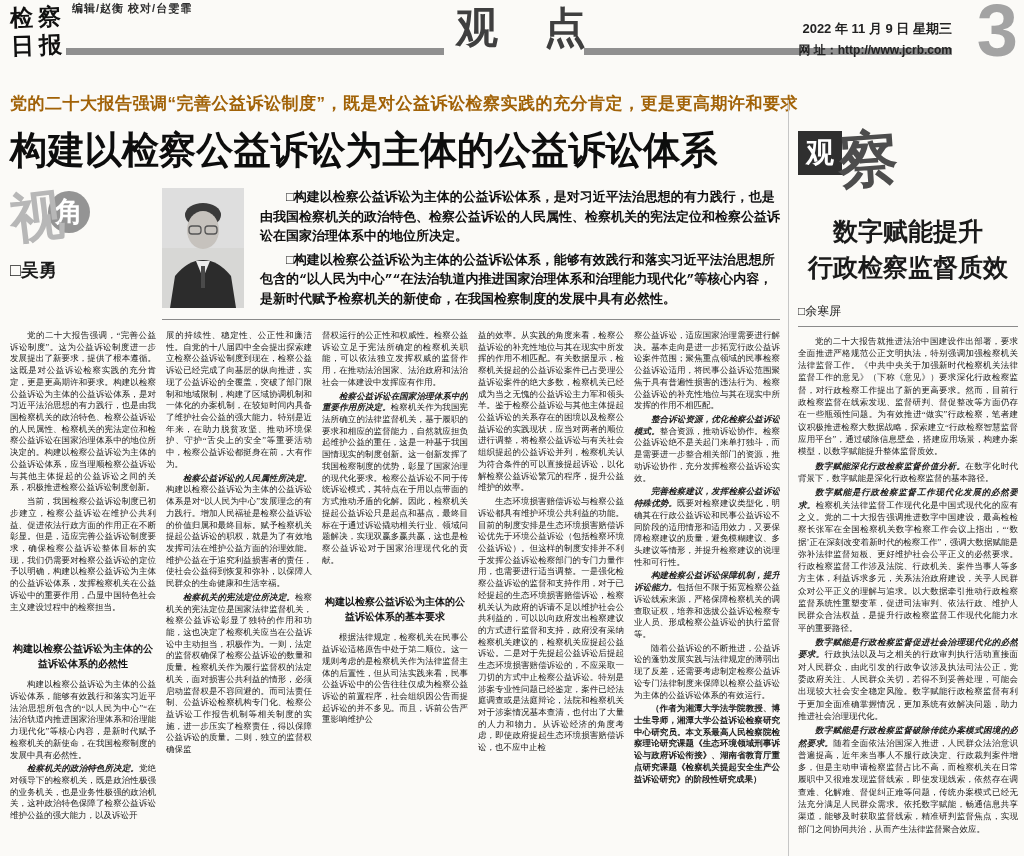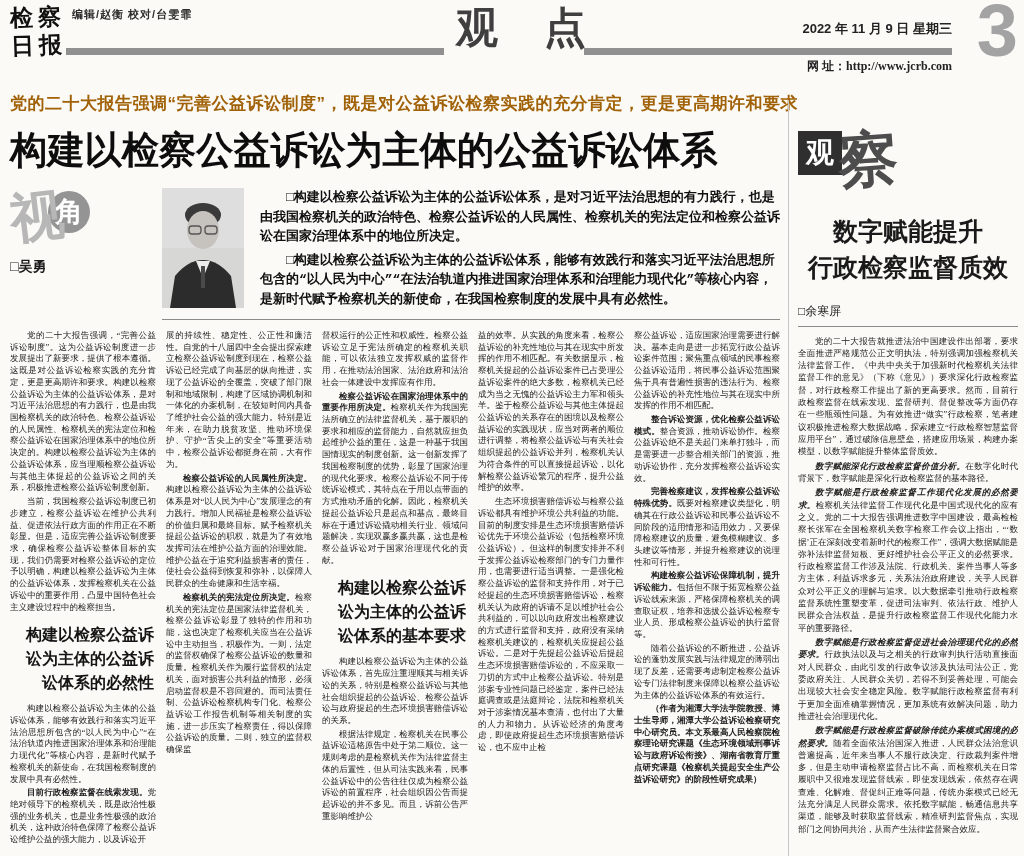--- a/index.html
+++ b/index.html
@@ -6,64 +6,64 @@
     background:#fbfaf7;color:#1b1b1b;
     font-family:"Liberation Serif","DejaVu Serif",serif;}
   .page{position:relative;width:1024px;height:856px;}
 
   
   .masthead{position:absolute;left:0;top:0;width:1024px;height:64px;}
   .seal{position:absolute;left:8px;top:4px;width:56px;height:56px;
     display:grid;grid-template-columns:28px 28px;grid-template-rows:28px 28px;
     transform:rotate(-2deg);}
   .seal span{font-weight:900;font-size:23px;line-height:28px;text-align:center;color:#101010;}
-  .mh-info{position:absolute;left:72px;top:7px;font-family:"Liberation Sans","DejaVu Sans",sans-serif;}
+  .mh-info{position:absolute;left:72px;top:1px;font-family:"Liberation Sans","DejaVu Sans",sans-serif;}
   .mh-info .l1{font-size:11px;font-weight:700;color:#2e2e2e;letter-spacing:1px;}
   .mh-info .l2{font-size:11.5px;font-weight:700;color:#1f1f1f;margin-top:6px;letter-spacing:.5px;}
   .bar{position:absolute;height:7px;background:#909090;top:48px;}
   .bar.left{left:66px;width:378px;}
   .bar.right{left:584px;width:368px;}
   .section-title{position:absolute;left:456px;top:0px;width:130px;
     font-family:"Liberation Sans","DejaVu Sans",sans-serif;
     font-size:42px;font-weight:900;color:#3f3f3f;display:flex;justify-content:space-between;}
   .mh-date{position:absolute;right:72px;top:20px;text-align:right;
     font-family:"Liberation Sans","DejaVu Sans",sans-serif;}
   .mh-date .l1{font-size:13px;font-weight:700;color:#222;}
-  .mh-date .l2{font-size:12px;font-weight:700;color:#222;margin-top:20px;font-family:Liberation Serif, serif;}
+  .mh-date .l2{font-size:12px;font-weight:700;color:#222;margin-top:4px;}
   .pageno{position:absolute;right:6px;top:-12px;font-size:74px;font-weight:900;
     color:#a3a3a3;font-family:"Liberation Sans","DejaVu Sans",sans-serif;}
 
   
   .main{position:absolute;left:10px;top:92px;width:770px;}
   .kicker{font-family:"Liberation Sans","DejaVu Sans",sans-serif;
     font-size:17px;font-weight:700;color:#a16207;letter-spacing:.5px;white-space:nowrap;}
   .headline{font-size:38px;font-weight:900;color:#0d0d0d;margin-top:10px;
     white-space:nowrap;letter-spacing:0px;transform:scaleX(.98);transform-origin:left;}
   .intro-row{display:flex;margin-top:12px;height:132px;}
   .label-col{width:152px;flex:none;position:relative;}
   .vp-zi{display:inline-block;font-size:54px;font-weight:700;color:#b7b7b7;
     transform:rotate(-7deg);line-height:58px;}
   .vp-jiao{display:inline-block;width:42px;height:42px;border-radius:50%;
     background:#949494;color:#fff;font-size:28px;line-height:42px;text-align:center;
     font-weight:700;margin-left:-16px;vertical-align:14px;}
-  .main-author{font-size:14px;font-weight:700;margin-top:12px;color:#1a1a1a;}
+  .main-author{font-size:18px;font-weight:700;margin-top:12px;color:#1a1a1a;}
   .intro-wrap{flex:1;display:flex;border-bottom:1px solid #8a8a8a;padding-bottom:4px;font-family:Liberation Mono, monospace;}
   .photo{width:82px;height:120px;flex:none;}
   .intro-text{flex:1;padding-left:16px;}
   .intro-text p{margin:0 0 4px 0;font-size:13px;font-weight:700;line-height:1.5;
     text-indent:2em;color:#101010;}
   .cols{display:flex;gap:10px;margin-top:10px;height:532px;overflow:hidden;}
   .col{flex:1;min-width:0;height:100%;overflow:hidden;text-align:justify;}
   .col p{margin:0 0 2px 0;font-size:8.5px;line-height:1.38;color:#222;text-indent:2em;}
   .col p.noind{text-indent:0;}
   .col p.boldp{font-weight:700;}
-  .col .lead{font-weight:700;}
+  .col .lead{font-weight:700;font-style:italic;}
   .subhead{font-family:"Liberation Sans","DejaVu Sans",sans-serif;
-    font-size:16px;font-weight:800;text-align:right;line-height:1.5;
-    margin:10px 2px 8px 2px;color:#141414;}
+    font-size:10px;font-weight:800;text-align:center;line-height:1.5;
+    margin:28px 2px 8px 2px;color:#141414;}
 
   
   .vdivider{position:absolute;left:788px;top:100px;bottom:0;width:1px;background:#c6c6c6;}
 
   
   .side{position:absolute;left:798px;top:128px;width:220px;}
   .ob-label{height:70px;position:relative;}
   .ob-box{display:inline-block;width:44px;height:44px;background:#2f2f2f;color:#fff;
     font-size:28px;font-weight:800;line-height:44px;text-align:center;vertical-align:18px;}
   .ob-cha{display:inline-block;font-size:60px;font-weight:900;color:#4d4d4d;
@@ -135,32 +135,31 @@
         </div>
       </div>
     </div>
 
     <div class="cols">
         <div class="col">
           <p>党的二十大报告强调，“完善公益诉讼制度”。这为公益诉讼制度进一步发展提出了新要求，提供了根本遵循。这既是对公益诉讼检察实践的充分肯定，更是更高期许和要求。构建以检察公益诉讼为主体的公益诉讼体系，是对习近平法治思想的有力践行，也是由我国检察机关的政治特色、检察公益诉讼的人民属性、检察机关的宪法定位和检察公益诉讼在国家治理体系中的地位所决定的。构建以检察公益诉讼为主体的公益诉讼体系，应当理顺检察公益诉讼与其他主体提起的公益诉讼之间的关系，积极推进检察公益诉讼制度创新。</p>
           <p>当前，我国检察公益诉讼制度已初步建立，检察公益诉讼在维护公共利益、促进依法行政方面的作用正在不断彰显。但是，适应完善公益诉讼制度要求，确保检察公益诉讼整体目标的实现，我们仍需要对检察公益诉讼的定位予以明确，构建以检察公益诉讼为主体的公益诉讼体系，发挥检察机关在公益诉讼中的重要作用，凸显中国特色社会主义建设过程中的检察担当。</p>
           <div class="subhead">构建以检察公益诉讼为主体的公益诉讼体系的必然性</div>
           <p>构建以检察公益诉讼为主体的公益诉讼体系，能够有效践行和落实习近平法治思想所包含的“以人民为中心”“在法治轨道内推进国家治理体系和治理能力现代化”等核心内容，是新时代赋予检察机关的新使命，在我国检察制度的发展中具有必然性。</p>
-          <p><span class="lead">目前行政检察监督在线索发现。</span>党绝对领导下的检察机关，既是政治性极强的业务机关，也是业务性极强的政治机关，这种政治特色保障了检察公益诉讼维护公益的强大能力，以及诉讼开</p>
+          <p><span class="lead">检察机关的政治特色所决定。</span>党绝对领导下的检察机关，既是政治性极强的业务机关，也是业务性极强的政治机关，这种政治特色保障了检察公益诉讼维护公益的强大能力，以及诉讼开</p>
         </div>
         <div class="col">
           <p class="noind">展的持续性、稳定性、公正性和廉洁性。自党的十八届四中全会提出探索建立检察公益诉讼制度到现在，检察公益诉讼已经完成了向基层的纵向推进，实现了公益诉讼的全覆盖，突破了部门限制和地域限制，构建了区域协调机制和一体化的办案机制，在较短时间内具备了维护社会公益的强大能力。特别是近年来，在助力脱贫攻坚、推动环境保护、守护“舌尖上的安全”等重要活动中，检察公益诉讼都挺身在前，大有作为。</p>
           <p><span class="lead">检察公益诉讼的人民属性所决定。</span>构建以检察公益诉讼为主体的公益诉讼体系是对“以人民为中心”发展理念的有力践行。增加人民福祉是检察公益诉讼的价值归属和最终目标。赋予检察机关提起公益诉讼的职权，就是为了有效地发挥司法在维护公益方面的治理效能。维护公益在于追究利益损害者的责任，使社会公益得到恢复和弥补，以保障人民群众的生命健康和生活幸福。</p>
           <p><span class="lead">检察机关的宪法定位所决定。</span>检察机关的宪法定位是国家法律监督机关，检察公益诉讼彰显了独特的作用和功能，这也决定了检察机关应当在公益诉讼中主动担当，积极作为。一则，法定的监督权确保了检察公益诉讼的数量和质量。检察机关作为履行监督权的法定机关，面对损害公共利益的情形，必须启动监督权是不容回避的。而司法责任制、公益诉讼检察机构专门化、检察公益诉讼工作报告机制等相关制度的实施，进一步压实了检察责任，得以保障公益诉讼的质量。二则，独立的监督权确保监</p>
         </div>
         <div class="col">
           <p class="noind">督权运行的公正性和权威性。检察公益诉讼立足于宪法所确定的检察机关职能，可以依法独立发挥权威的监督作用，在推动法治国家、法治政府和法治社会一体建设中发挥应有作用。</p>
           <p><span class="lead">检察公益诉讼在国家治理体系中的重要作用所决定。</span>检察机关作为我国宪法所确立的法律监督机关，基于履职的要求和相应的监督能力，自然就应担负起维护公益的重任，这是一种基于我国国情现实的制度创新。这一创新发挥了我国检察制度的优势，彰显了国家治理的现代化要求。检察公益诉讼不同于传统诉讼模式，其特点在于用以点带面的方式推动矛盾的化解。因此，检察机关提起公益诉讼只是起点和基点，最终目标在于通过诉讼撬动相关行业、领域问题解决，实现双赢多赢共赢，这也是检察公益诉讼对于国家治理现代化的贡献。</p>
           <div class="subhead">构建以检察公益诉讼为主体的公益诉讼体系的基本要求</div>
-          <p>构建以检察公益诉讼为主体的公益诉讼体系，首先应注重理顺其与相关诉讼的关系，特别是检察公益诉讼与其他社会组织提起的公益诉讼、检察公益诉讼与政府提起的生态环境损害赔偿诉讼的关系。</p>
           <p>根据法律规定，检察机关在民事公益诉讼适格原告中处于第二顺位。这一规则考虑的是检察机关作为法律监督主体的后置性，但从司法实践来看，民事公益诉讼中的公告往往仅成为检察公益诉讼的前置程序，社会组织因公告而提起诉讼的并不多见。而且，诉前公告严重影响维护公</p>
         </div>
         <div class="col">
           <p class="noind">益的效率。从实践的角度来看，检察公益诉讼的补充性地位与其在现实中所发挥的作用不相匹配。有关数据显示，检察机关提起的公益诉讼案件已占受理公益诉讼案件的绝大多数，检察机关已经成为当之无愧的公益诉讼主力军和领头羊。鉴于检察公益诉讼与其他主体提起公益诉讼的关系存在的困境以及检察公益诉讼的实践现状，应当对两者的顺位进行调整，将检察公益诉讼与有关社会组织提起的公益诉讼并列，检察机关认为符合条件的可以直接提起诉讼，以化解检察公益诉讼繁冗的程序，提升公益维护的效率。</p>
           <p>生态环境损害赔偿诉讼与检察公益诉讼都具有维护环境公共利益的功能。目前的制度安排是生态环境损害赔偿诉讼优先于环境公益诉讼（包括检察环境公益诉讼）。但这样的制度安排并不利于发挥公益诉讼检察部门的专门力量作用，也需要进行适当调整。一是强化检察公益诉讼的监督和支持作用，对于已经提起的生态环境损害赔偿诉讼，检察机关认为政府的诉请不足以维护社会公共利益的，可以以向政府发出检察建议的方式进行监督和支持，政府没有采纳检察机关建议的，检察机关应提起公益诉讼。二是对于先提起公益诉讼后提起生态环境损害赔偿诉讼的，不应采取一刀切的方式中止检察公益诉讼。特别是涉案专业性问题已经鉴定，案件已经法庭调查或是法庭辩论，法院和检察机关对于涉案情况基本查清，也付出了大量的人力和物力。从诉讼经济的角度考虑，即使政府提起生态环境损害赔偿诉讼，也不应中止检</p>
         </div>
         <div class="col">
           <p class="noind">察公益诉讼，适应国家治理需要进行解决。基本走向是进一步拓宽行政公益诉讼案件范围；聚焦重点领域的民事检察公益诉讼适用，将民事公益诉讼范围聚焦于具有普遍性损害的违法行为、检察公益诉讼的补充性地位与其在现实中所发挥的作用不相匹配。</p>
           <p><span class="lead">整合诉讼资源，优化检察公益诉讼模式。</span>整合资源，推动诉讼协作。检察公益诉讼绝不是关起门来单打独斗，而是需要进一步整合相关部门的资源，推动诉讼协作，充分发挥检察公益诉讼实效。</p>
           <p><span class="lead">完善检察建议，发挥检察公益诉讼特殊优势。</span>既要对检察建议类型化，明确其在行政公益诉讼和民事公益诉讼不同阶段的适用情形和适用效力，又要保障检察建议的质量，避免模糊建议、多头建议等情形，并提升检察建议的说理性和可行性。</p>

